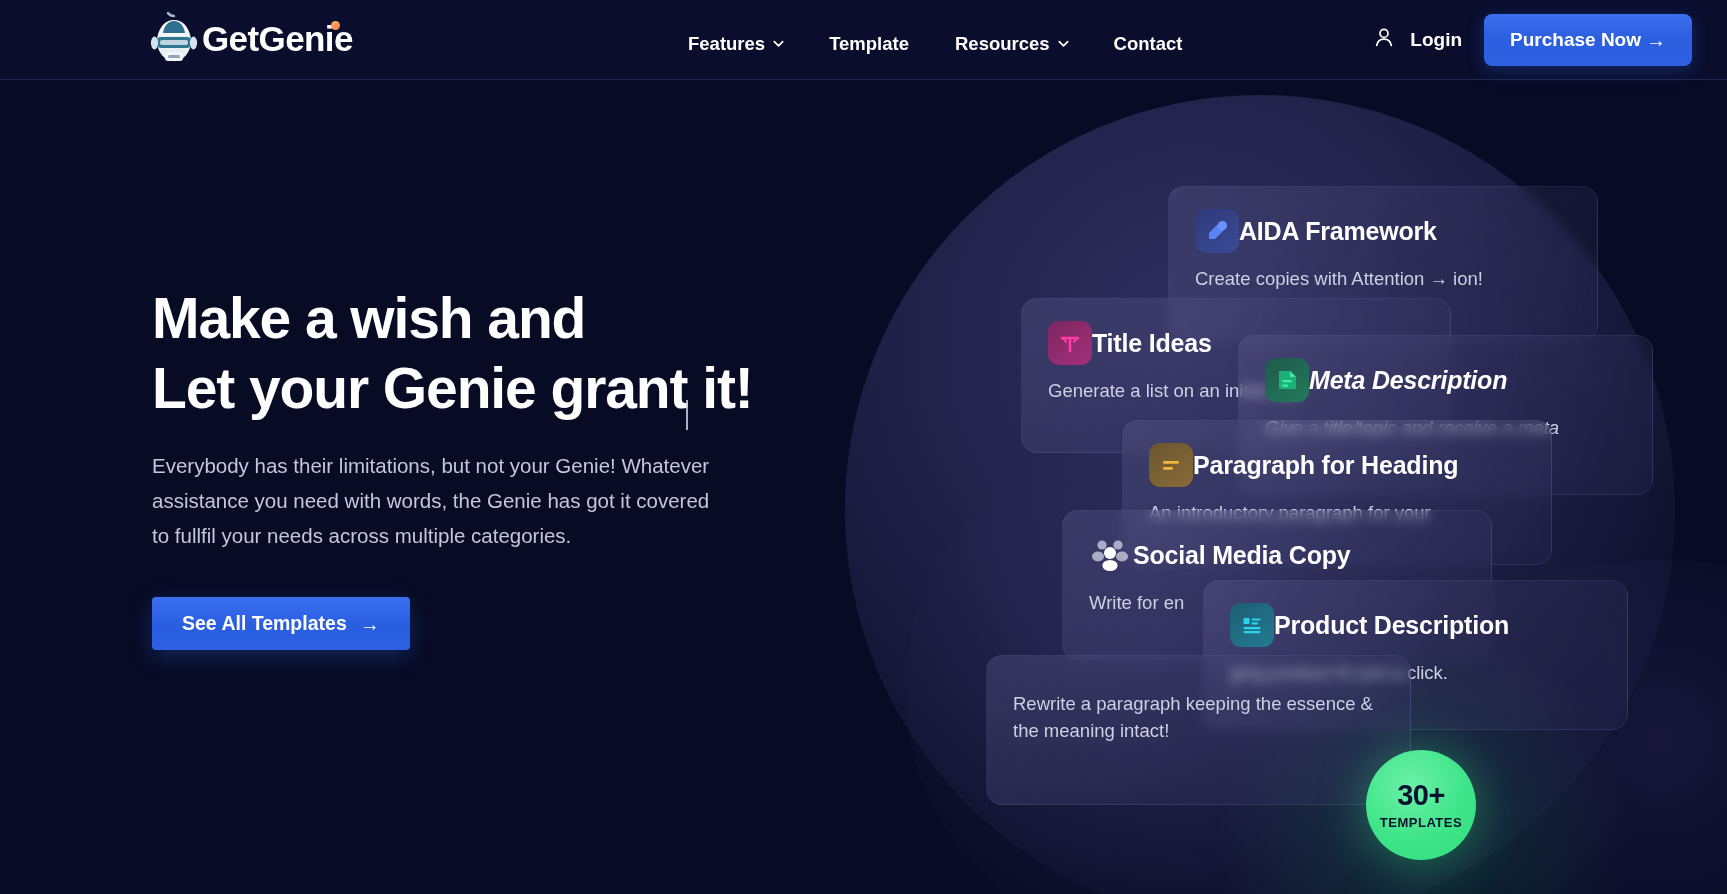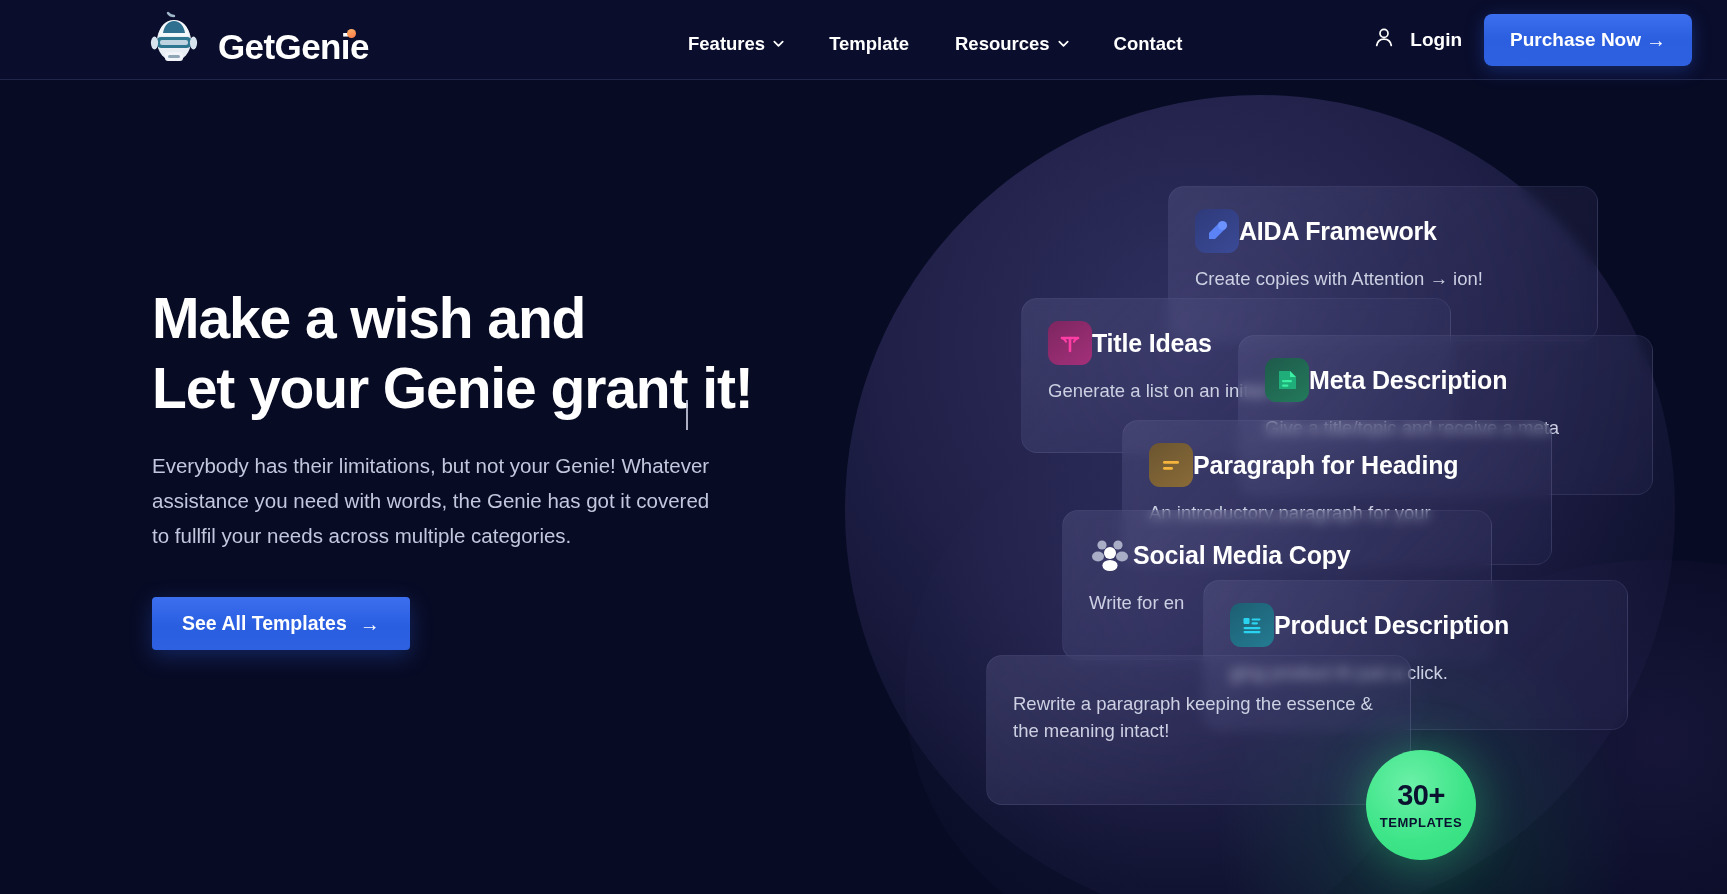--- a/index.html
+++ b/index.html
@@ -11,21 +11,21 @@
   }
   .page{ position:relative; width:1727px; height:894px; background:#080b24; overflow:hidden; }
 
   
   .header{
     position:absolute; top:0; left:0; width:1727px; height:80px;
     background:#0a0d2b;
     border-bottom:1px solid rgba(120,130,190,.22);
     display:flex; align-items:center; z-index:60;
   }
-  .brand{ position:absolute; left:150px; top:11px; display:flex; align-items:flex-end; gap:20px; }
+  .brand{ position:absolute; left:150px; top:11px; display:flex; align-items:center; gap:4px; }
   .brand-mark{ width:48px; height:56px; position:relative; }
   .brand-name{ font-size:35px; font-weight:700; color:#ffffff; letter-spacing:-0.6px; position:relative; }
   .brand-dot{ position:absolute; width:9px; height:9px; border-radius:50%;
               background:linear-gradient(160deg,#ffb36b,#ff7a45); right:13px; top:2px; }
 
   .nav{ position:absolute; left:665px; top:0; height:88px; display:flex; align-items:center; gap:0; }
   .nav-item{
     display:flex; align-items:center; gap:7px;
     font-size:18.5px; font-weight:600; color:#ffffff;
     padding:0 23px; height:80px; cursor:pointer; white-space:nowrap;
@@ -111,21 +111,21 @@
   .ic-title  { background:linear-gradient(145deg,#7d2660,#a3307a); }
   .ic-meta   { background:linear-gradient(145deg,#1e5a4a,#237a5c); }
   .ic-para   { background:linear-gradient(145deg,#6b5530,#8a6b38); }
   .ic-social { background:transparent; }
   .ic-prod   { background:linear-gradient(145deg,#1d5e72,#247b92); }
   .ic-rewrit { background:linear-gradient(145deg,#5a2a80,#7a36a8); }
 
   
   #card-aida   { left:1168px; top:186px;  width:430px; height:155px; z-index:10;}
   #card-title  { left:1021px; top:298px;  width:430px; height:155px; z-index:11;}
-  #card-meta   { left:1238px; top:335px;  width:415px; height:160px; z-index:12;}
+  #card-meta   { left:1238px; top:335px;  width:415px; height:160px; z-index:12;font-style:italic;}
   #card-parah  { left:1122px; top:420px;  width:430px; height:145px; z-index:13;}
   #card-social { left:1062px; top:510px;  width:430px; height:150px; z-index:14;}
   #card-prod   { left:1203px; top:580px;  width:425px; height:150px; z-index:15;}
   #card-rewrit { left:986px;  top:655px;  width:425px; height:150px; z-index:16;}
 
   
   .badge{
     position:absolute; left:1366px; top:750px; width:110px; height:110px; border-radius:50%;
     background:radial-gradient(circle at 40% 32%, #6bf0a8 0%, #3fe589 55%, #30dd7c 100%);
     display:flex; flex-direction:column; align-items:center; justify-content:center;

